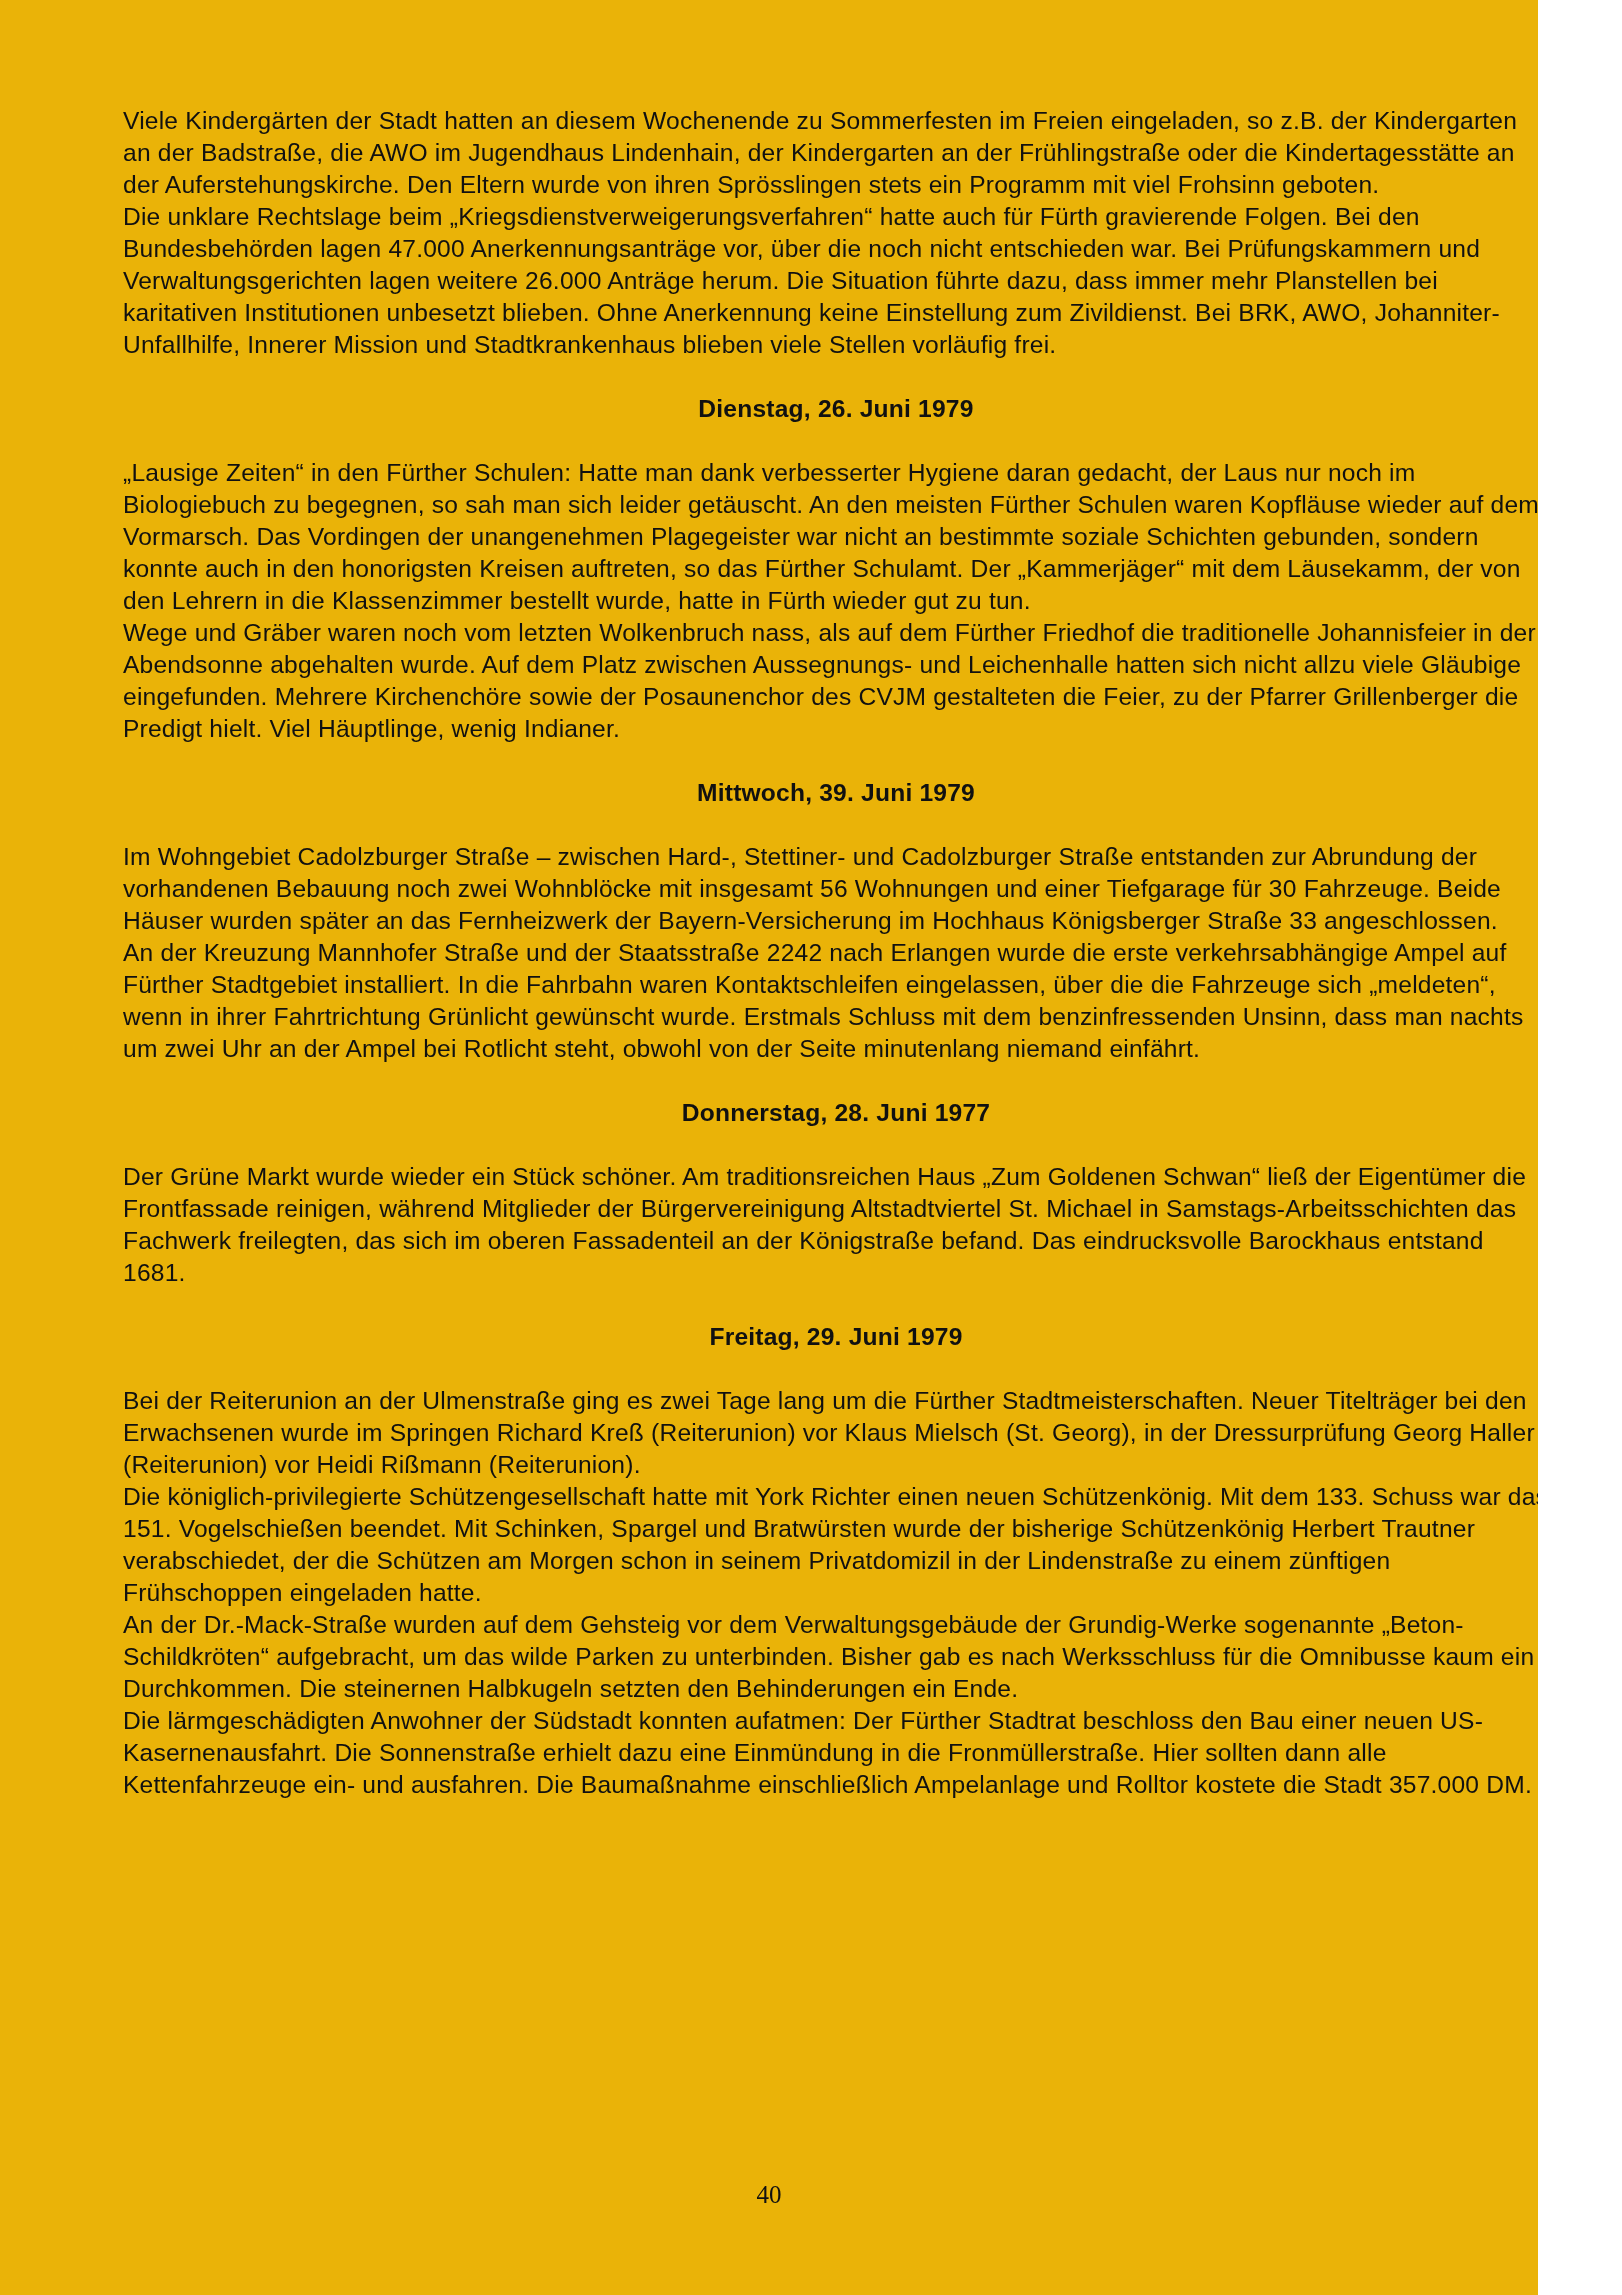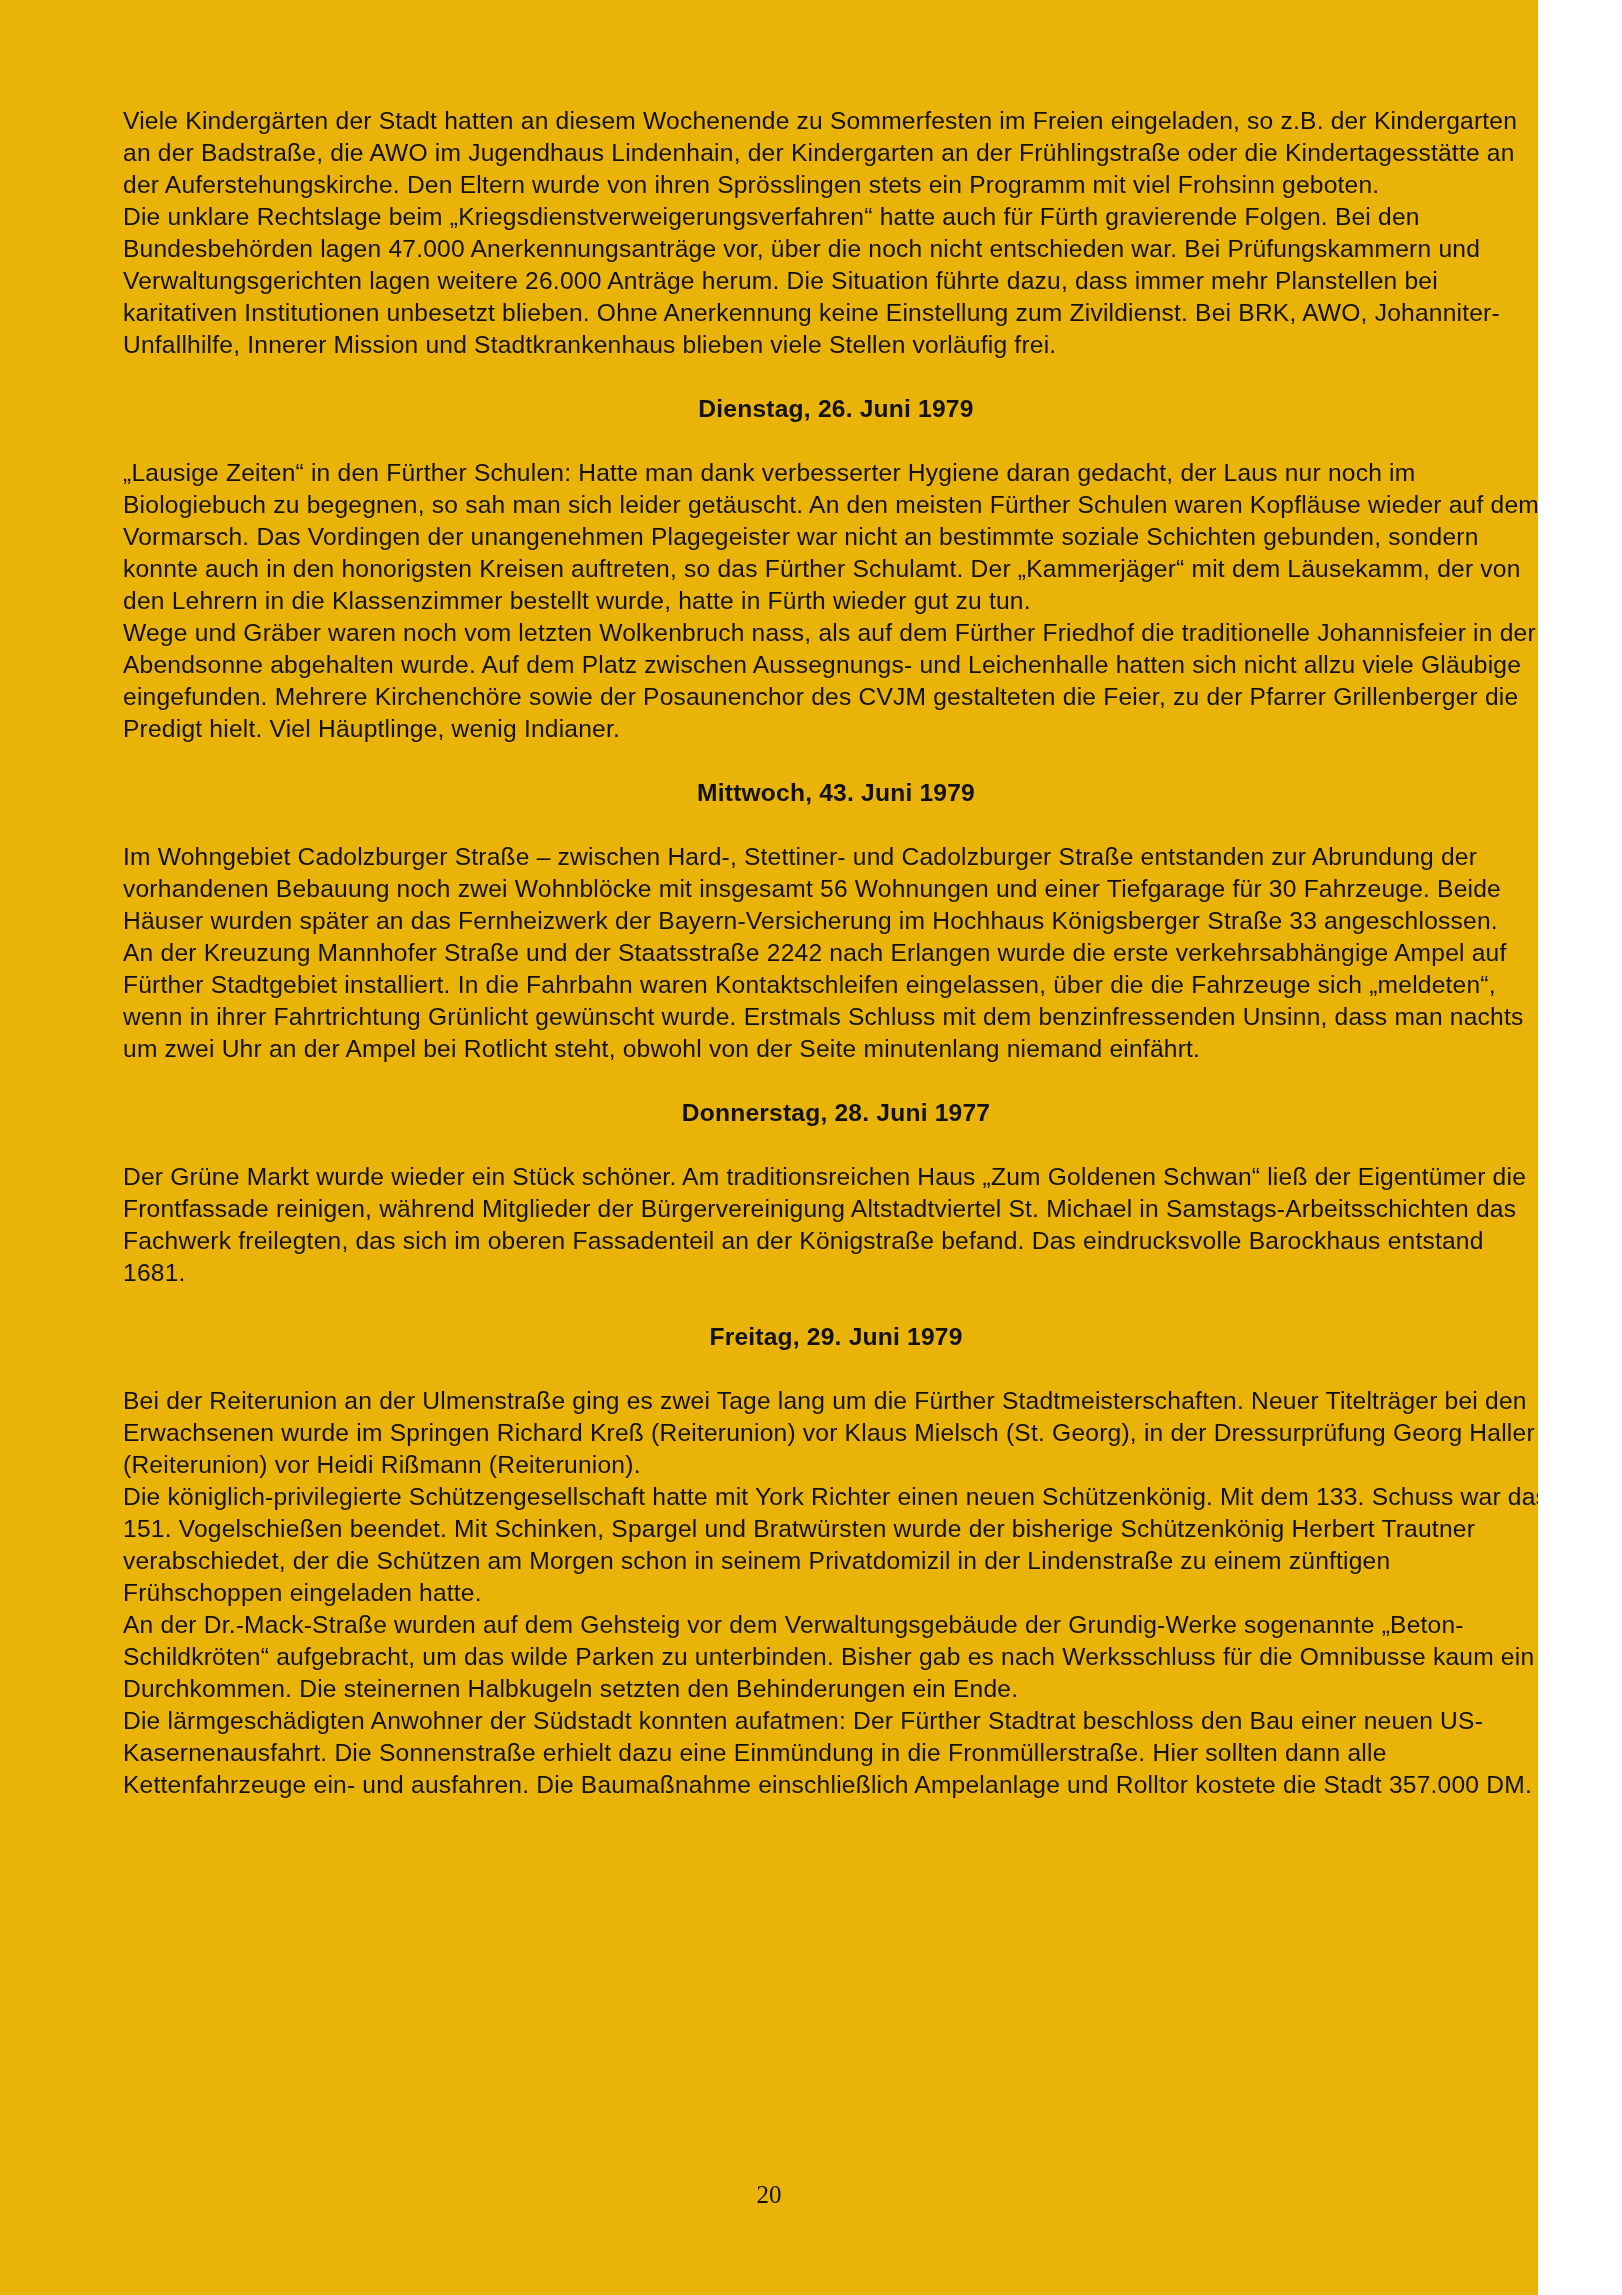--- a/index.html
+++ b/index.html
@@ -50,26 +50,26 @@
 </head>
 <body>
 
 <div class="page">
   <div class="content" id="doc-body">
       <p class="paragraph">Viele Kindergärten der Stadt hatten an diesem Wochenende zu Sommerfesten im Freien eingeladen, so z.B. der Kindergarten an der Badstraße, die AWO im Jugendhaus Lindenhain, der Kindergarten an der Frühlingstraße oder die Kindertagesstätte an der Auferstehungskirche. Den Eltern wurde von ihren Sprösslingen stets ein Programm mit viel Frohsinn geboten.</p>
       <p class="paragraph">Die unklare Rechtslage beim „Kriegsdienstverweigerungsverfahren“ hatte auch für Fürth gravierende Folgen. Bei den Bundesbehörden lagen 47.000 Anerkennungsanträge vor, über die noch nicht entschieden war. Bei Prüfungskammern und Verwaltungsgerichten lagen weitere 26.000 Anträge herum. Die Situation führte dazu, dass immer mehr Planstellen bei karitativen Institutionen unbesetzt blieben. Ohne Anerkennung keine Einstellung zum Zivildienst. Bei BRK, AWO, Johanniter-Unfallhilfe, Innerer Mission und Stadtkrankenhaus blieben viele Stellen vorläufig frei.</p>
       <h2 class="heading">Dienstag, 26. Juni 1979</h2>
       <p class="paragraph">„Lausige Zeiten“ in den Fürther Schulen: Hatte man dank verbesserter Hygiene daran gedacht, der Laus nur noch im Biologiebuch zu begegnen, so sah man sich leider getäuscht. An den meisten Fürther Schulen waren Kopfläuse wieder auf dem Vormarsch. Das Vordingen der unangenehmen Plagegeister war nicht an bestimmte soziale Schichten gebunden, sondern konnte auch in den honorigsten Kreisen auftreten, so das Fürther Schulamt. Der „Kammerjäger“ mit dem Läusekamm, der von den Lehrern in die Klassenzimmer bestellt wurde, hatte in Fürth wieder gut zu tun.</p>
       <p class="paragraph">Wege und Gräber waren noch vom letzten Wolkenbruch nass, als auf dem Fürther Friedhof die traditionelle Johannisfeier in der Abendsonne abgehalten wurde. Auf dem Platz zwischen Aussegnungs- und Leichenhalle hatten sich nicht allzu viele Gläubige eingefunden. Mehrere Kirchenchöre sowie der Posaunenchor des CVJM gestalteten die Feier, zu der Pfarrer Grillenberger die Predigt hielt. Viel Häuptlinge, wenig Indianer.</p>
-      <h2 class="heading">Mittwoch, 43. Juni 1979</h2>
+      <h2 class="heading">Mittwoch, 39. Juni 1979</h2>
       <p class="paragraph">Im Wohngebiet Cadolzburger Straße – zwischen Hard-, Stettiner- und Cadolzburger Straße entstanden zur Abrundung der vorhandenen Bebauung noch zwei Wohnblöcke mit insgesamt 56 Wohnungen und einer Tiefgarage für 30 Fahrzeuge. Beide Häuser wurden später an das Fernheizwerk der Bayern-Versicherung im Hochhaus Königsberger Straße 33 angeschlossen.</p>
       <p class="paragraph">An der Kreuzung Mannhofer Straße und der Staatsstraße 2242 nach Erlangen wurde die erste verkehrsabhängige Ampel auf Fürther Stadtgebiet installiert. In die Fahrbahn waren Kontaktschleifen eingelassen, über die die Fahrzeuge sich „meldeten“, wenn in ihrer Fahrtrichtung Grünlicht gewünscht wurde. Erstmals Schluss mit dem benzinfressenden Unsinn, dass man nachts um zwei Uhr an der Ampel bei Rotlicht steht, obwohl von der Seite minutenlang niemand einfährt.</p>
       <h2 class="heading">Donnerstag, 28. Juni 1977</h2>
       <p class="paragraph">Der Grüne Markt wurde wieder ein Stück schöner. Am traditionsreichen Haus „Zum Goldenen Schwan“ ließ der Eigentümer die Frontfassade reinigen, während Mitglieder der Bürgervereinigung Altstadtviertel St. Michael in Samstags-Arbeitsschichten das Fachwerk freilegten, das sich im oberen Fassadenteil an der Königstraße befand. Das eindrucksvolle Barockhaus entstand 1681.</p>
       <h2 class="heading">Freitag, 29. Juni 1979</h2>
       <p class="paragraph">Bei der Reiterunion an der Ulmenstraße ging es zwei Tage lang um die Fürther Stadtmeisterschaften. Neuer Titelträger bei den Erwachsenen wurde im Springen Richard Kreß (Reiterunion) vor Klaus Mielsch (St. Georg), in der Dressurprüfung Georg Haller (Reiterunion) vor Heidi Rißmann (Reiterunion).</p>
       <p class="paragraph">Die königlich-privilegierte Schützengesellschaft hatte mit York Richter einen neuen Schützenkönig. Mit dem 133. Schuss war das 151. Vogelschießen beendet. Mit Schinken, Spargel und Bratwürsten wurde der bisherige Schützenkönig Herbert Trautner verabschiedet, der die Schützen am Morgen schon in seinem Privatdomizil in der Lindenstraße zu einem zünftigen Frühschoppen eingeladen hatte.</p>
       <p class="paragraph">An der Dr.-Mack-Straße wurden auf dem Gehsteig vor dem Verwaltungsgebäude der Grundig-Werke sogenannte „Beton-Schildkröten“ aufgebracht, um das wilde Parken zu unterbinden. Bisher gab es nach Werksschluss für die Omnibusse kaum ein Durchkommen. Die steinernen Halbkugeln setzten den Behinderungen ein Ende.</p>
       <p class="paragraph">Die lärmgeschädigten Anwohner der Südstadt konnten aufatmen: Der Fürther Stadtrat beschloss den Bau einer neuen US-Kasernenausfahrt. Die Sonnenstraße erhielt dazu eine Einmündung in die Fronmüllerstraße. Hier sollten dann alle Kettenfahrzeuge ein- und ausfahren. Die Baumaßnahme einschließlich Ampelanlage und Rolltor kostete die Stadt 357.000 DM.</p>
     </div>
-  <div class="page-number">20</div>
+  <div class="page-number">40</div>
 </div>
 
 
 </body></html>

